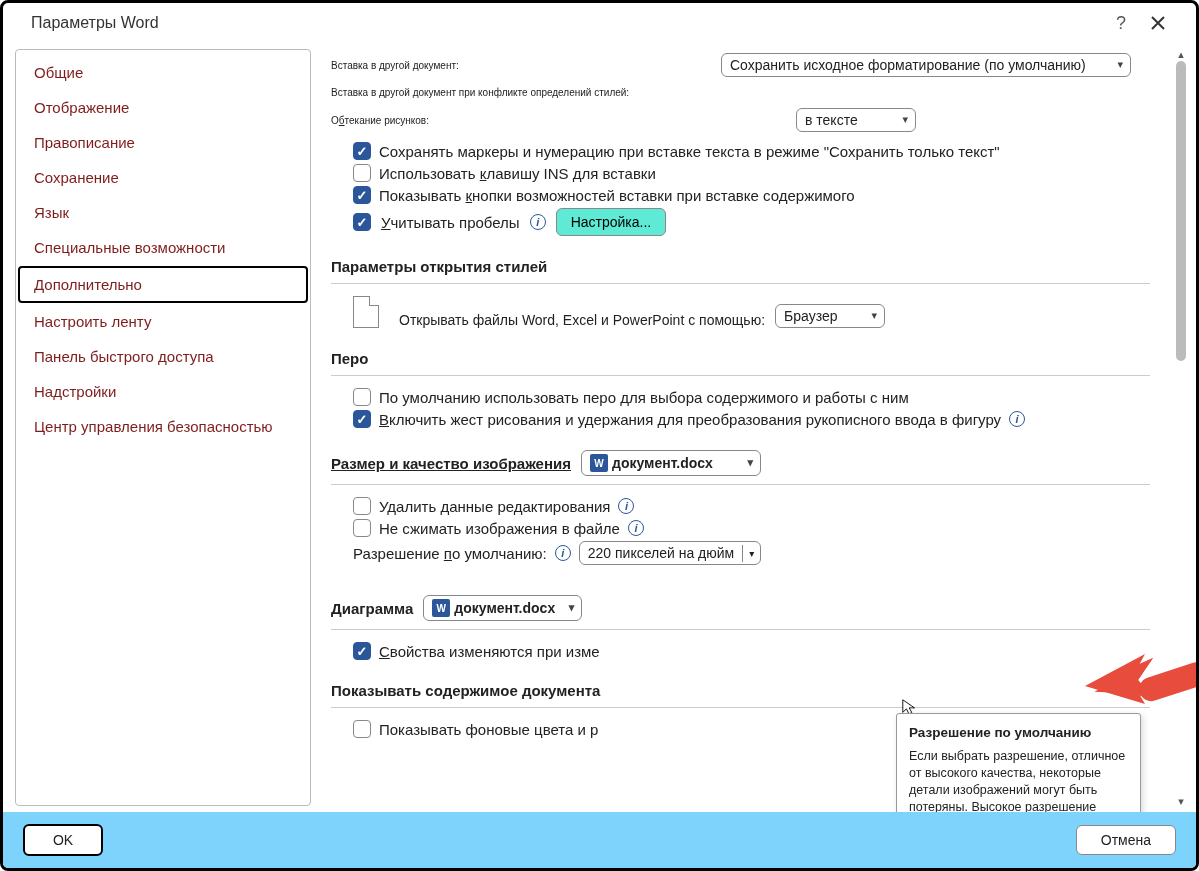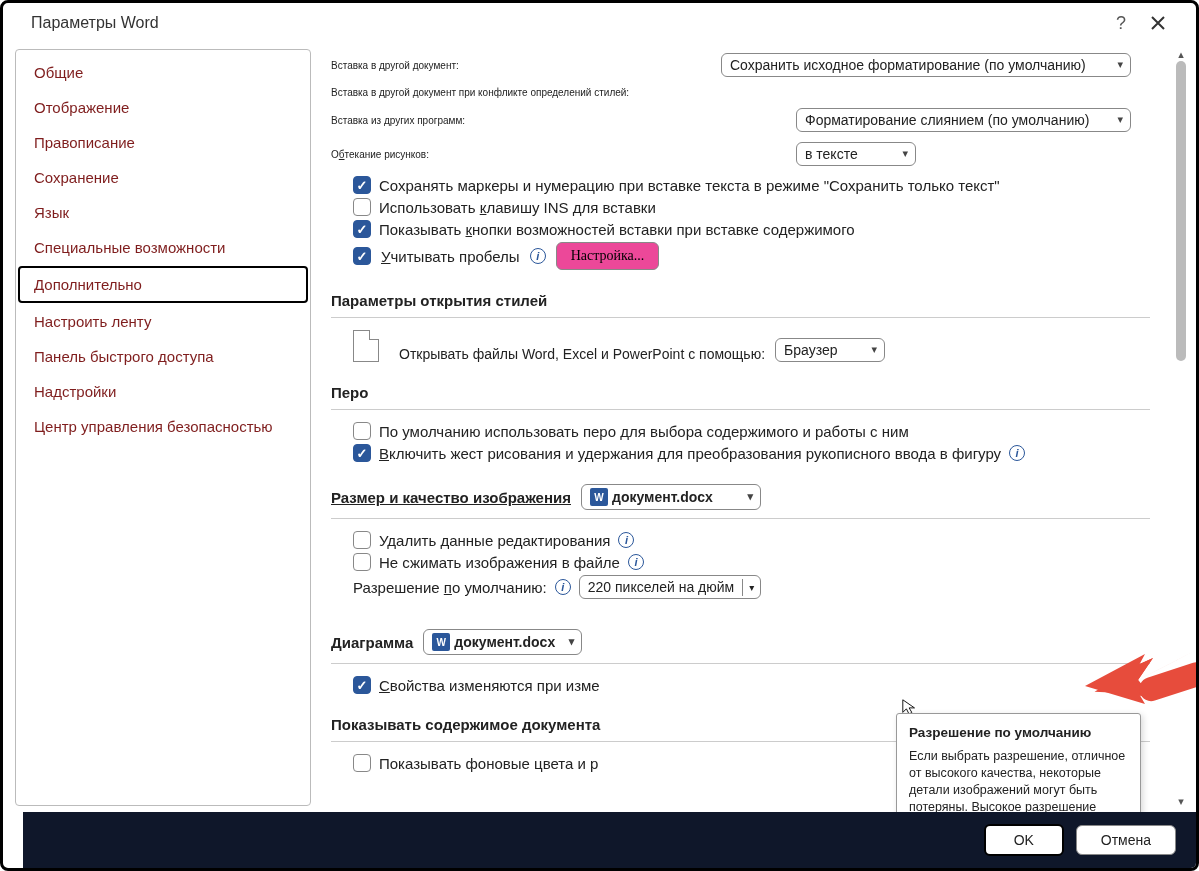--- a/index.html
+++ b/index.html
@@ -19,37 +19,37 @@
 .content .row { display: flex; align-items: center; margin-bottom: 10px; gap: 10px; }
 .content .row .lab { flex: 0 0 auto; font-size: 10px; color: #222; }
 .dropdown { border: 1px solid #888; border-radius: 6px; padding: 3px 26px 3px 8px; font-size: 14px; background: #fff; display: inline-flex; align-items: center; position: relative; cursor: pointer; min-height: 24px; }
 .dropdown::after { content: "▾"; position: absolute; right: 7px; top: 50%; transform: translateY(-55%); font-size: 11px; color: #444; }
 .chk-row { display: flex; align-items: center; gap: 8px; margin: 4px 0 4px 22px; font-size: 15px; }
 .chk { width: 18px; height: 18px; border: 1px solid #888; border-radius: 4px; display: inline-flex; align-items: center; justify-content: center; background: #fff; flex-shrink: 0; }
 .chk.checked { background: #2b579a; border-color: #2b579a; }
 .chk.checked::after { content: "✓"; color: #fff; font-size: 13px; font-weight: bold; }
 .info-icon { width: 16px; height: 16px; border: 1.5px solid #2b579a; border-radius: 50%; display: inline-flex; align-items: center; justify-content: center; color: #2b579a; font-size: 11px; font-weight: bold; font-style: italic; flex-shrink: 0; }
 .info-icon::after { content: "i"; }
-.btn { border: 1px solid #888; border-radius: 6px; padding: 5px 14px; font-size: 14px; background: #ec4899; cursor: pointer; font-family: Liberation Serif, serif; }
+.btn { border: 1px solid #888; border-radius: 6px; padding: 5px 14px; font-size: 14px; background: #5eead4; cursor: pointer; }
 .section-head { font-weight: 600; font-size: 15px; margin: 22px 0 8px 0; display: flex; align-items: center; gap: 10px; }
 .section-head::after { content: ""; display: none; }
 .hr { border-bottom: 1px solid #ccc; margin: 6px 0 12px 0; }
 .underline-key { text-decoration: underline; text-decoration-skip-ink: none; }
 .doc-icon { width: 26px; height: 32px; border: 1px solid #888; border-top-right-radius: 0; position: relative; margin-right: 10px; }
 .doc-icon::before { content: ""; position: absolute; top: -1px; right: -1px; width: 9px; height: 9px; background: #fff; border-left: 1px solid #888; border-bottom: 1px solid #888; }
 .word-icon { width: 18px; height: 18px; display: inline-flex; align-items: center; justify-content: center; background: #2b579a; color: #fff; font-size: 10px; font-weight: bold; border-radius: 2px; margin-right: 4px; flex-shrink: 0;}
 .word-icon::after { content: "W"; }
 .scrollbar { width: 18px; margin: 4px 6px 4px 0; display: flex; flex-direction: column; align-items: center; }
 .scrollbar .arrow { width: 14px; height: 14px; color: #555; cursor: pointer; display:flex; align-items:center; justify-content:center; font-size:11px;}
 .scrollbar .track { flex: 1; width: 10px; position: relative; }
 .scrollbar .thumb { position: absolute; top: 0; width: 10px; height: 300px; background: #bbb; border-radius: 5px; cursor: pointer;}
 .tooltip { position: absolute; left: 585px; top: 670px; width: 245px; background: #fff; border: 1px solid #999; border-radius: 3px; padding: 10px 12px; font-size: 12.5px; line-height: 1.35; box-shadow: 2px 2px 6px rgba(0,0,0,0.15); z-index: 10;}
 .tooltip .tt-title { font-weight: 600; margin-bottom: 6px; font-size: 13.5px;}
 .arrow-red { position: absolute; left: 772px; top: 589px; z-index: 5; pointer-events: none;}
-.footer { height: 56px; display: flex; align-items: center; justify-content: flex-end; gap: 12px; padding: 0 20px; background: #0f172a; margin-left: 20px;}
+.footer { height: 56px; display: flex; align-items: center; justify-content: space-between; gap: 12px; padding: 0 20px; background: #7dd3fc;}
 .footer .fbtn { border: 1px solid #888; border-radius: 6px; padding: 6px 24px; font-size: 14px; background: #fff; cursor: pointer; min-width: 80px; text-align:center;}
 .footer .fbtn.primary { border: 2px solid #000;}
 .indent { margin-left: 22px; }
 .cursor { position: absolute; left: 590px; top: 655px; z-index: 6; pointer-events:none;}
 .cursor svg { width: 18px; height: 18px; }
 .sep-dd { display:inline-flex; align-items:center; border:1px solid #888; border-radius:6px; overflow:hidden;}
 .sep-dd .txt { padding: 3px 8px; font-size:14px;}
 .sep-dd .ar { border-left:1px solid #888; padding: 3px 6px; font-size:10px; cursor:pointer;}
 </style>
 </head>
@@ -88,26 +88,20 @@
         <div class="row">
           <span class="lab" style="width:380px">Вставка в другой документ:</span>
           <span class="dropdown" style="min-width:410px">
               <span>Сохранить исходное форматирование (по умолчанию)</span>
             </span>
         </div>
         <div class="row">
           <span class="lab" style="width:345px">Вставка в другой документ при конфликте определений стилей:</span>
         </div>
         <div class="row">
-          <span class="lab" style="width:455px">Вставка из других программ:</span>
-          <span class="dropdown" style="min-width:335px">
-              <span>Форматирование слиянием (по умолчанию)</span>
-            </span>
-        </div>
-        <div class="row">
           <span class="lab" style="width:455px">О<span class="underline-key">б</span>текание рисунков:</span>
           <span class="dropdown" style="min-width:120px">
               <span>в тексте</span>
             </span>
         </div>
 
         <div class="chk-row">
           <span class="chk checked"></span>
           <span>Сохранять маркеры и нумерацию при вставке текста в режиме "Сохранить только текст"</span>
         </div>

